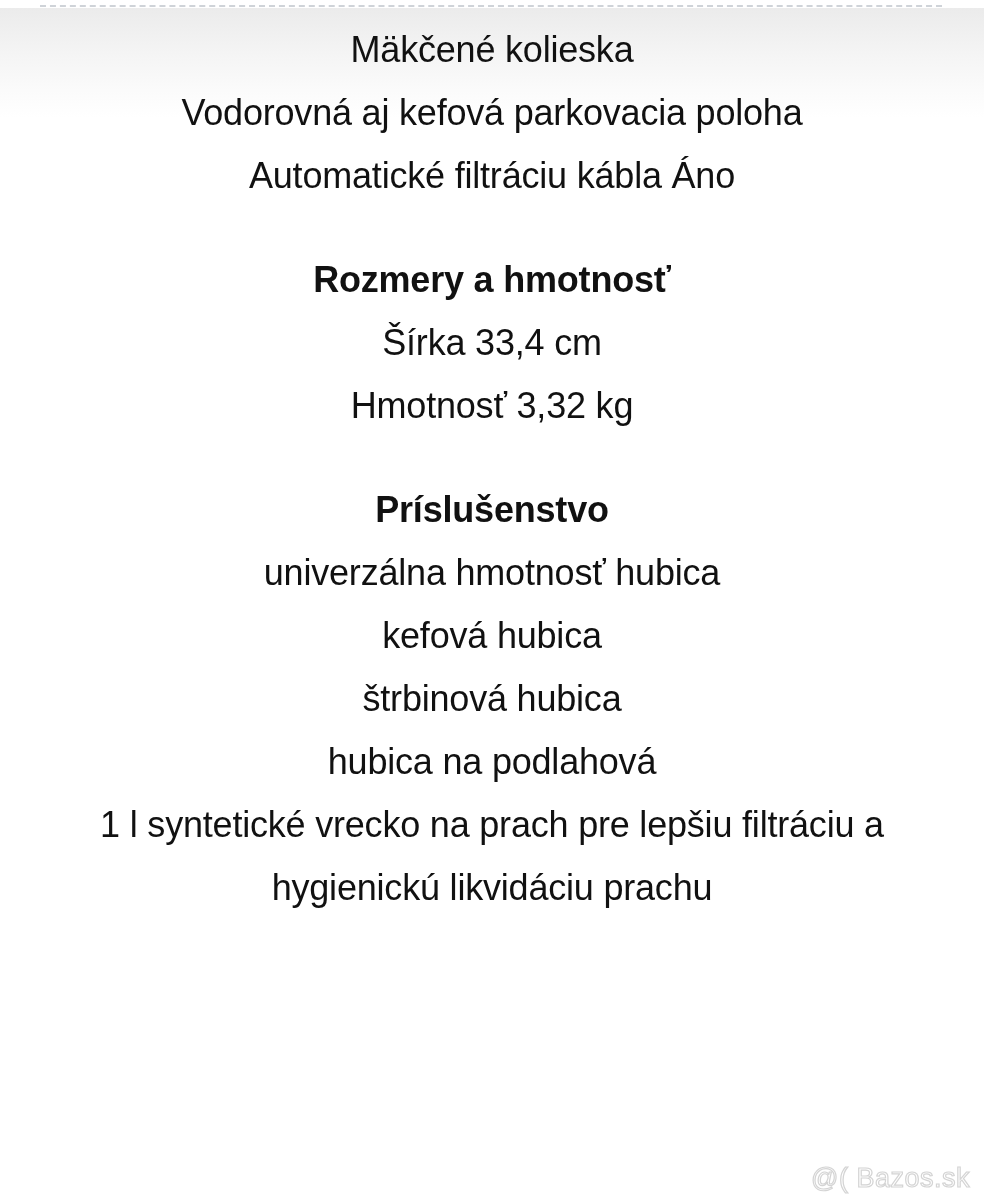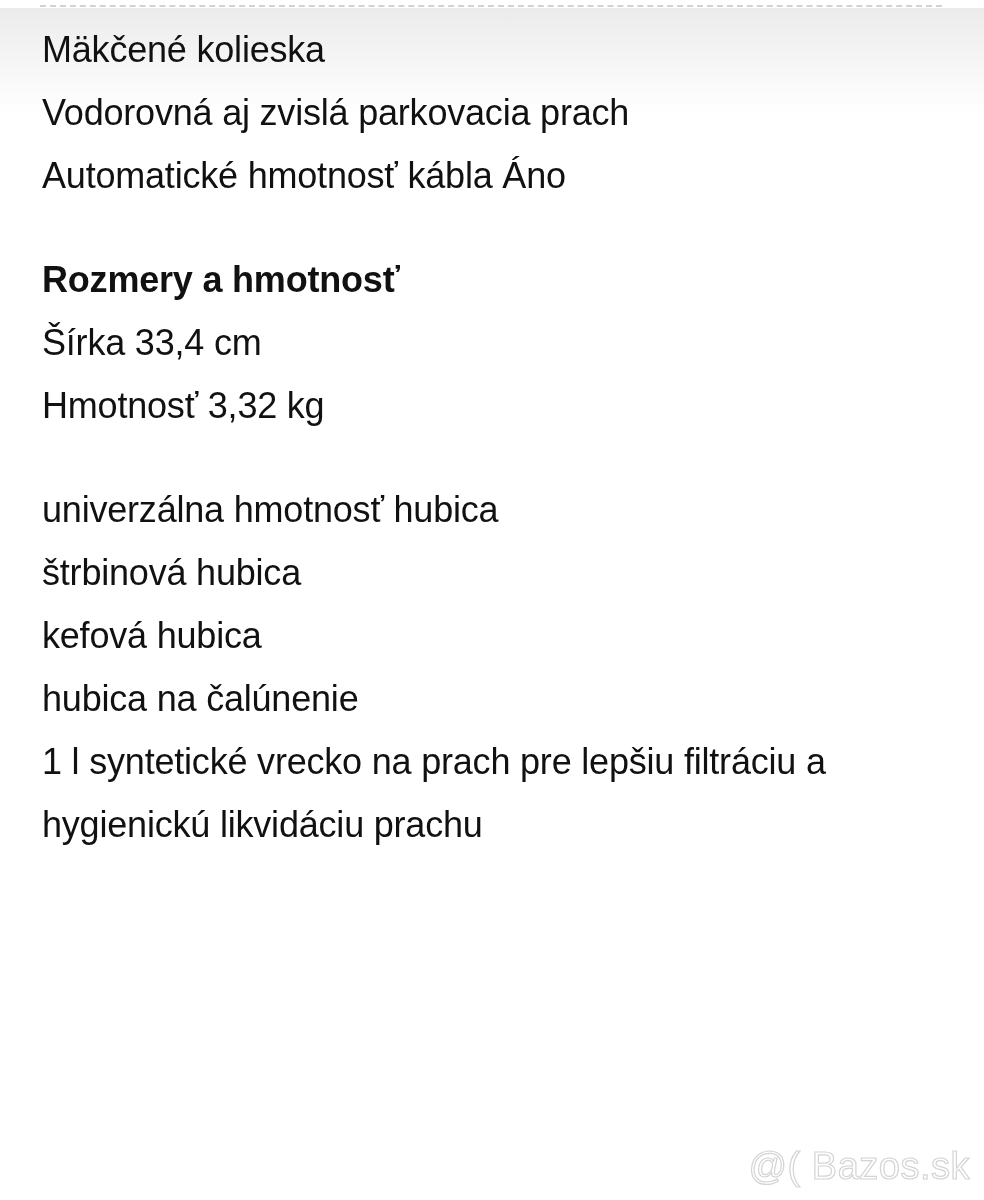--- a/index.html
+++ b/index.html
@@ -39,72 +39,74 @@
       top: 18px;
       width: 900px;
       font-size: 36px;
       line-height: 63px;
       letter-spacing: -0.2px;
     }
     .line {
       display: block;
       white-space: nowrap;
       height: 63px;
+      text-align: center;
     }
     .line.wrap {
       white-space: normal;
       height: auto;
     }
     .section-gap {
       height: 41px;
     }
     .heading {
       font-weight: bold;
     }
     .watermark {
       position: absolute;
       right: 14px;
-      bottom: 12px;
+      bottom: 6px;
       font-family: "Liberation Sans", sans-serif;
-      font-size: 38px;
+      font-size: 27px;
       color: transparent;
       -webkit-text-stroke: 1.2px #d4d4d4;
       letter-spacing: 0.5px;
       white-space: nowrap;
       margin-top: 43px;
     }
   </style>
 </head>
 <body>
 
 <div class="top-white"></div>
 <div class="top-shade"></div>
 <div class="dashed-rule"></div>
 
 <div class="content">
 
   <div>
     <span class="line">Mäkčené kolieska</span>
-    <span class="line">Vodorovná aj zvislá parkovacia prach</span>
-    <span class="line">Automatické hmotnosť kábla Áno</span>
+    <span class="line">Vodorovná aj kefová parkovacia poloha</span>
+    <span class="line">Automatické filtráciu kábla Áno</span>
   </div>
 
   <div class="section-gap"></div>
 
   <div>
     <span class="line heading">Rozmery a hmotnosť</span>
     <span class="line">Šírka 33,4 cm</span>
     <span class="line">Hmotnosť 3,32 kg</span>
   </div>
 
   <div class="section-gap"></div>
 
   <div>
+    <span class="line heading">Príslušenstvo</span>
     <span class="line">univerzálna hmotnosť hubica</span>
+    <span class="line">kefová hubica</span>
     <span class="line">štrbinová hubica</span>
-    <span class="line">kefová hubica</span>
-    <span class="line">hubica na čalúnenie</span>
+    <span class="line">hubica na podlahová</span>
     <span class="line wrap">1 l syntetické vrecko na prach pre lepšiu filtráciu a hygienickú likvidáciu prachu</span>
   </div>
 
 </div>
 
 <div class="watermark">@( Bazos.sk</div>
 
 </body></html>

